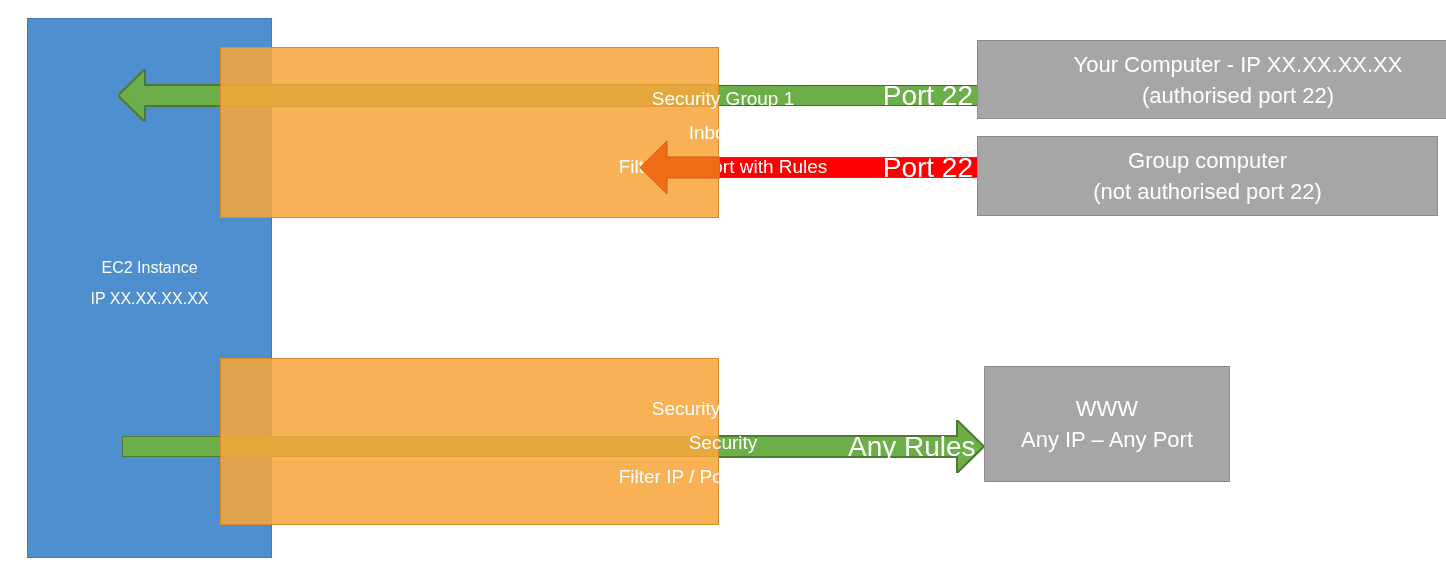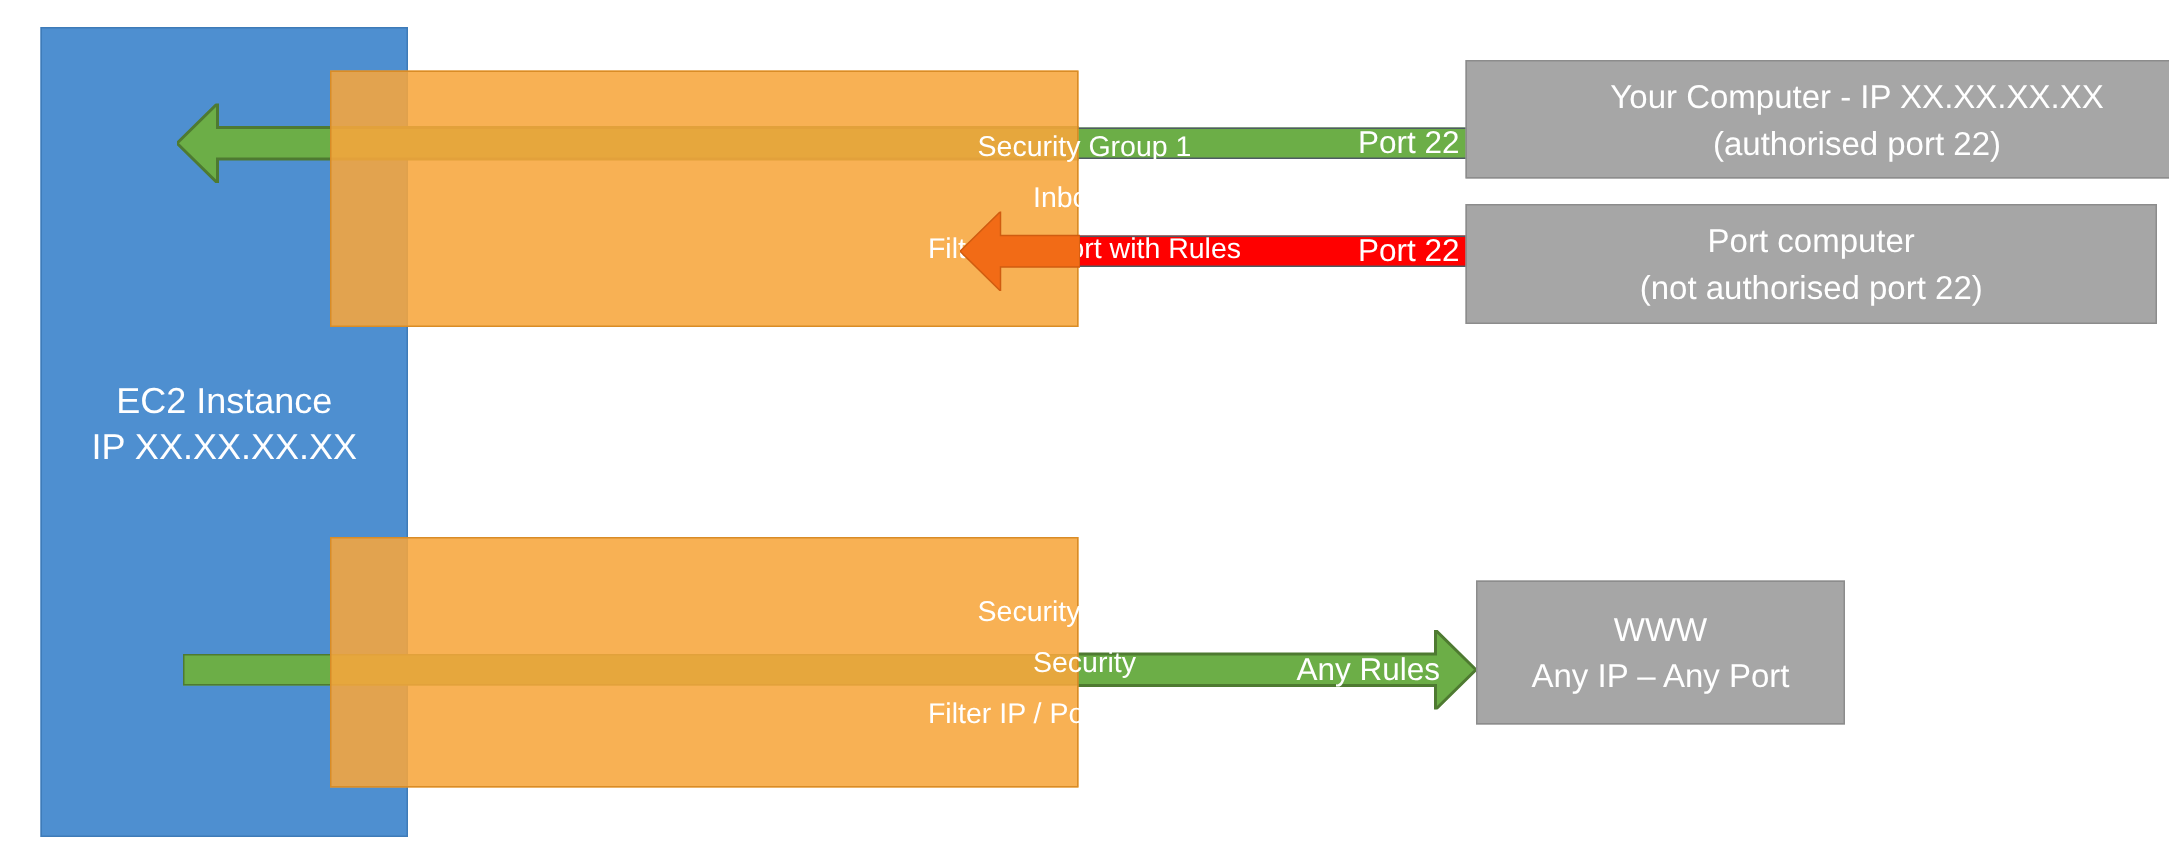--- a/index.html
+++ b/index.html
@@ -32,21 +32,21 @@
     box-sizing: border-box;
     z-index: 1;
   }
   .ec2-label {
     position: absolute;
     left: 27px;
     top: 252px;
     width: 245px;
     text-align: center;
     color: #ffffff;
-    font-size: 24px;
+    font-size: 16px;
     line-height: 31px;
     z-index: 6;
     pointer-events: none;
   }
 
   
   .sg-box {
     position: absolute;
     background: rgba(247, 166, 60, 0.88);
     border: 1px solid #D98C26;
@@ -86,21 +86,21 @@
 
   
   .bar {
     position: absolute;
     box-sizing: border-box;
     z-index: 3;
   }
   .bar-label {
     position: absolute;
     color: #ffffff;
-    font-size: 21px;
+    font-size: 28px;
     line-height: 21px;
     z-index: 7;
     pointer-events: none;
     white-space: nowrap;
   }
 
   
   .bar-inbound-allow {
     left: 718px;
     top: 85px;
@@ -203,23 +203,23 @@
     height: 79px;
   }
   .gray-other-computer {
     left: 977px;
     top: 136px;
     width: 461px;
     height: 80px;
   }
   .gray-www {
     left: 984px;
-    top: 387px;
+    top: 366px;
     width: 246px;
-    height: 96px;
+    height: 116px;
   }
   .gray-line { display: block; }
 </style>
 </head>
 <body>
 
 <div id="canvas">
 
   <div class="ec2-box"></div>
   <div class="ec2-label">
@@ -247,21 +247,21 @@
 
   <div class="bar bar-inbound-deny"></div>
   <div class="bar-label label-inbound-deny">Port 22</div>
 
   <div class="gray-box gray-your-computer">
     <span class="gray-line">Your Computer - IP XX.XX.XX.XX</span>
     <span class="gray-line">(authorised port 22)</span>
   </div>
 
   <div class="gray-box gray-other-computer">
-    <span class="gray-line">Port computer</span>
+    <span class="gray-line">Group computer</span>
     <span class="gray-line">(not authorised port 22)</span>
   </div>
 
   <div class="bar bar-outbound-in"></div>
 
   <div class="sg-box sg-outbound"></div>
   <div class="sg-text sg-text-outbound">
     <div>Security Group 1</div>
     <div>Security</div>
     <div>Filter IP / Port with Rules</div>

